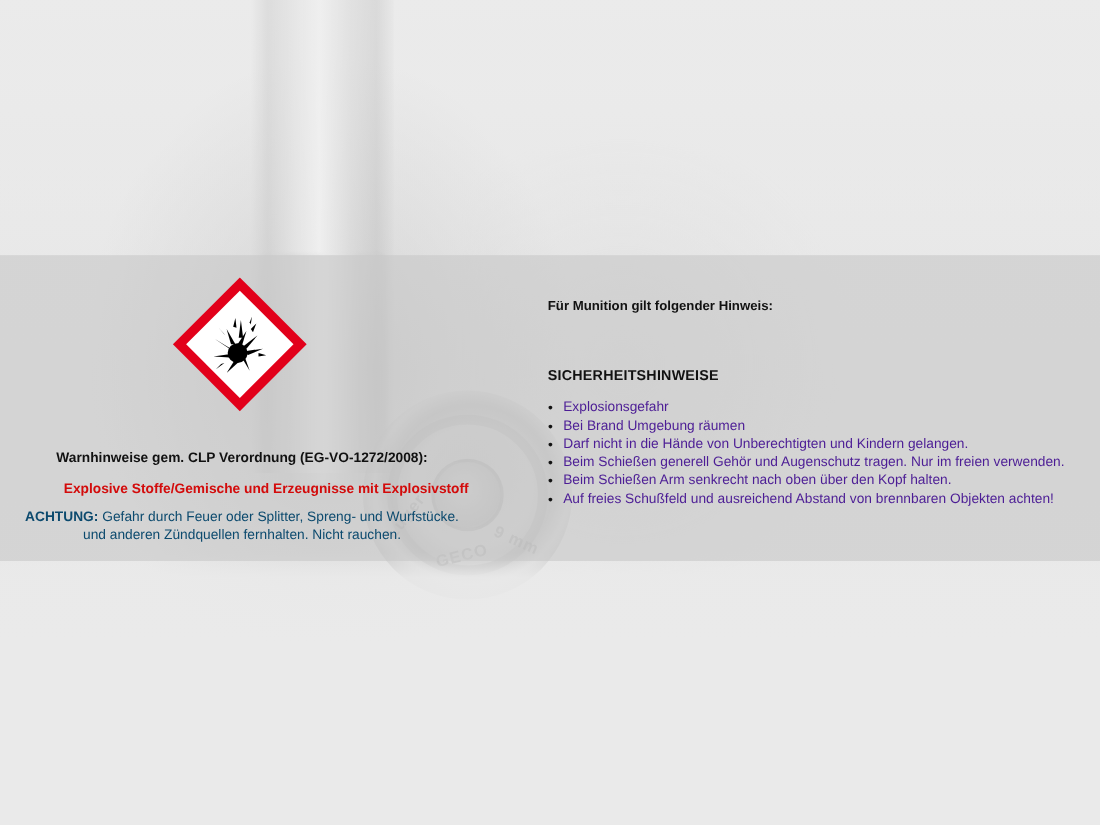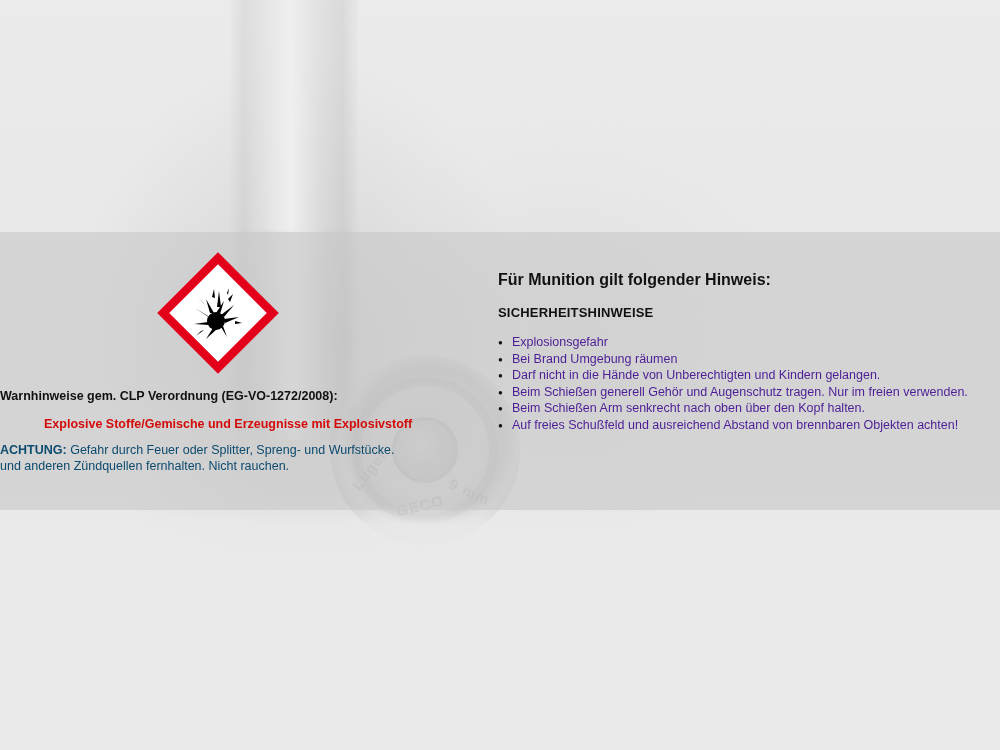--- a/index.html
+++ b/index.html
@@ -175,22 +175,23 @@
     left: 157px;
     top: 20px;
     width: 122px;
     height: 122px;
   }
   .ghs-symbol svg { display: block; }
 
   .left-text {
     position: absolute;
     left: 0;
-    top: 156px;
+    top: 176px;
     width: 440px;
+    text-align: center;
     color: #1a1a1a;
     font-size: 12.5px;
     line-height: 16.5px;
   }
   .clp-title {
     font-weight: bold;
     color: #111;
     font-size: 12.5px;
     margin: 0 0 1px 0;
   }
@@ -206,29 +207,29 @@
 
   
   .right-col {
     position: absolute;
     left: 498px;
     top: 232px;
     width: 490px;
   }
   .r-head {
     font-weight: bold;
-    font-size: 16px;
+    font-size: 12px;
     color: #111;
     margin-top: 39px;
   }
   .r-sub {
     font-weight: bold;
     font-size: 13px;
     color: #111;
-    margin-top: 16px;
+    margin-top: 48px;
     letter-spacing: 0.2px;
   }
   ul.r-list {
     list-style: none;
     margin: 14px 0 0 0;
     padding: 0;
   }
   ul.r-list li {
     font-size: 12.5px;
     line-height: 16.6px;

